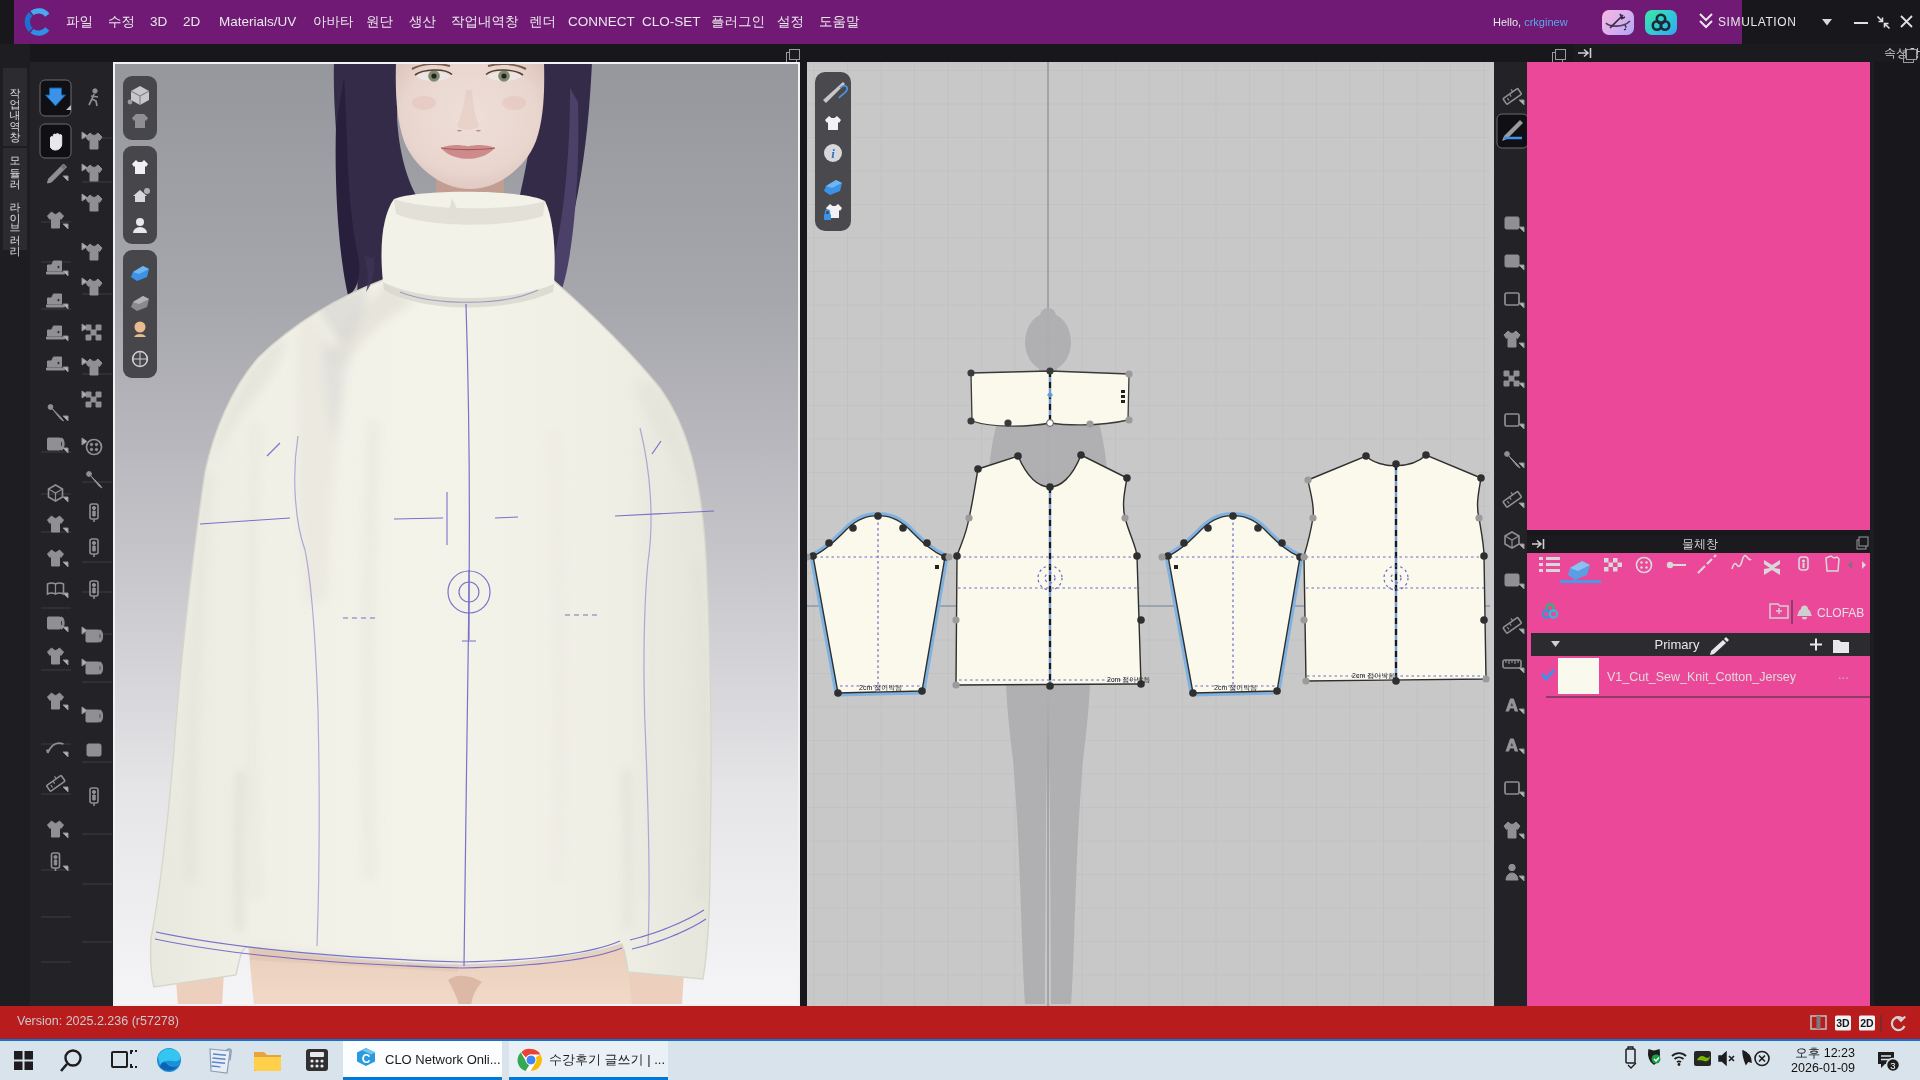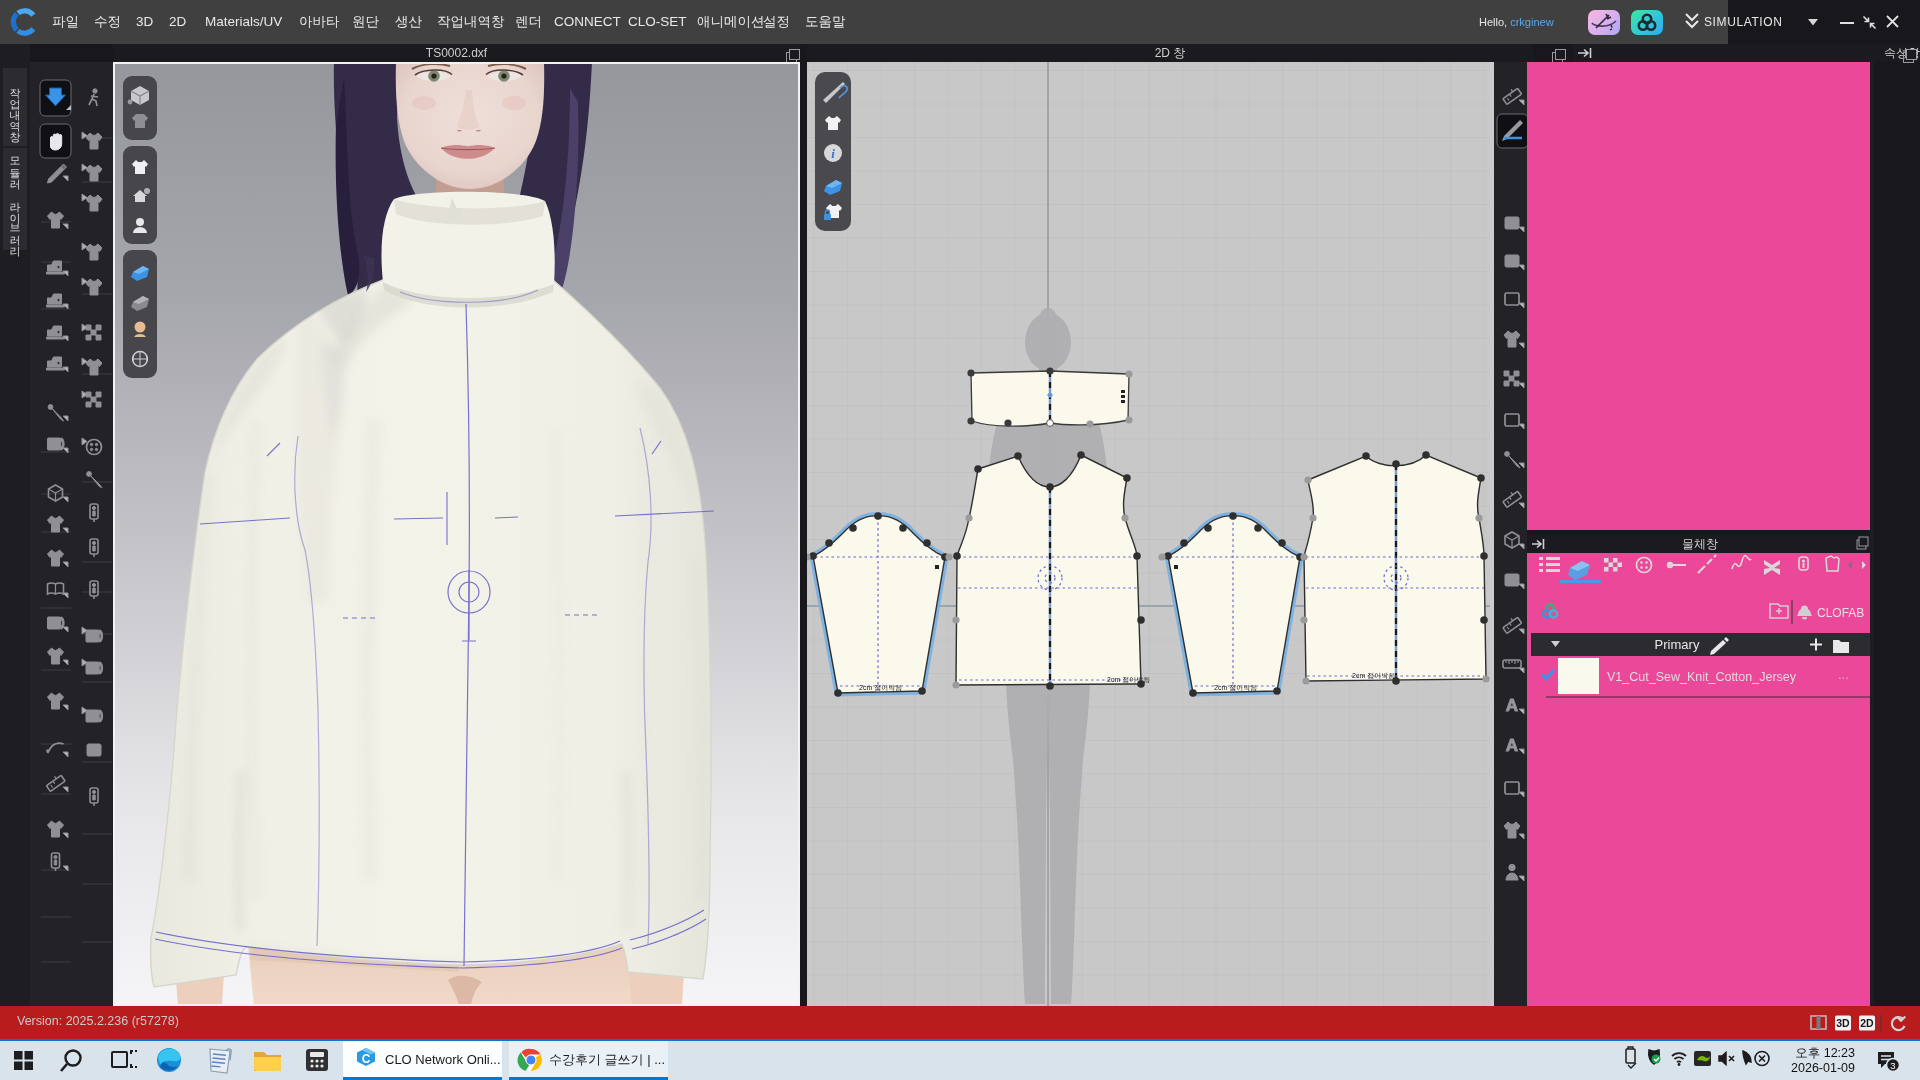--- a/index.html
+++ b/index.html
@@ -6,41 +6,41 @@
   .abs{position:absolute;}
   #stage{position:absolute;left:0;top:0;width:1920px;height:1080px;}
   .ttl{position:absolute;height:18px;line-height:18px;font-size:12px;color:#cfcfd2;text-align:center;background:#1b1b1f;}
   .copyic{position:absolute;width:9px;height:9px;border:1px solid #9a9a9e;}
   .copyic:before{content:"";position:absolute;left:2px;top:-4px;width:9px;height:9px;border:1px solid #9a9a9e;background:#1b1b1f;}
   .mi{position:absolute;top:0;height:44px;line-height:44px;color:#e8e8ea;font-size:13.5px;white-space:nowrap;}
 </style></head>
 <body>
 <div id="stage">
 
-<div class="abs" style="left:0;top:0;width:1728px;height:44px;background:#404040;">
+<div class="abs" style="left:14px;top:0;width:1728px;height:44px;background:#701a75;">
   <svg class="abs" style="left:9px;top:7px" width="31" height="30" viewBox="0 0 32 31">
         <g fill="none" stroke-width="5.4">
           <path d="M25.1,8.4 A11.5 11.5 0 0 0 9.2,6.2" stroke="#4aa8f0"></path>
           <path d="M8.0,7.2 A11.5 11.5 0 0 0 8.0,23.8" stroke="#1d6fd0"></path>
           <path d="M9.2,24.8 A11.5 11.5 0 0 0 25.1,22.6" stroke="#2e8fe8"></path>
         </g>
       </svg>
   <span class="mi" style="left:52px">파일</span>
   <span class="mi" style="left:94px">수정</span>
   <span class="mi" style="left:136px">3D</span>
   <span class="mi" style="left:169px">2D</span>
   <span class="mi" style="left:205px">Materials/UV</span>
   <span class="mi" style="left:299px">아바타</span>
   <span class="mi" style="left:352px">원단</span>
   <span class="mi" style="left:395px">생산</span>
   <span class="mi" style="left:437px">작업내역창</span>
   <span class="mi" style="left:515px">렌더</span>
   <span class="mi" style="left:554px">CONNECT</span>
   <span class="mi" style="left:628px">CLO-SET</span>
-  <span class="mi" style="left:697px">애니메이션</span>
+  <span class="mi" style="left:697px">플러그인</span>
   <span class="mi" style="left:763px">설정</span>
   <span class="mi" style="left:805px">도움말</span>
   <span class="mi" style="left:1479px;font-size:11px"><span style="color:#e8e8ea">Hello, </span><span style="color:#5aa7e8">crkginew</span></span>
 
   <div class="abs" style="left:1588px;top:10px;width:32px;height:25px;border-radius:7px;background:linear-gradient(135deg,#f5b8e0 0%,#d9aef0 55%,#a9a8f5 100%);">
     <svg width="32" height="25" viewBox="0 0 32 25">
           <g stroke="#342c3e" stroke-width="1.7" fill="none">
       <path d="M8 18 L21 5 M18 4 l2.5 4 M19 9 l4-2"></path>
             <path d="M4 13 c3 4 17 5 24-2" opacity=".85"></path>
       <path d="M23 15 l1.2 2.6 M22 20 l2-1.2" stroke-width="1.4"></path>
@@ -80,23 +80,21 @@
       </svg>
 </div>
 
 <div class="abs" style="left:0;top:44px;width:30px;height:962px;background:#1d1d22;">
   <div class="abs" style="left:3px;top:24px;width:24px;height:78px;background:#2b2b30;color:#dedee0;font-size:11.5px;
     writing-mode:vertical-rl;text-orientation:upright;text-align:center;line-height:24px;font-size:11px;">작업내역창</div>
   <div class="abs" style="left:3px;top:104px;width:24px;height:102px;background:#2b2b30;color:#dedee0;font-size:11.5px;
     writing-mode:vertical-rl;text-orientation:upright;text-align:center;line-height:24px;font-size:11px;">모듈러 라이브러리</div>
 </div>
 
-<div class="ttl" style="left:113px;top:44px;width:687px;">TS0002.dxf</div>
 <div class="copyic" style="left:786px;top:52px;"></div>
-<div class="ttl" style="left:807px;top:44px;width:726px;">2D 창</div>
 <div class="copyic" style="left:1552px;top:52px;"></div>
 <div class="ttl" style="left:1573px;top:44px;width:347px;text-align:right;">속성창</div>
 <svg class="abs" style="left:1578px;top:48px" width="14" height="10" viewBox="0 0 14 10">
       <g stroke="#d0d0d2" stroke-width="1.6">
         <path d="M0 5 h9 M6 1.5 L10 5 L6 8.5" fill="none"></path>
         <path d="M12.5 0 v10"></path>
       </g>
     </svg>
 <div class="copyic" style="left:1903px;top:52px;"></div>
 

